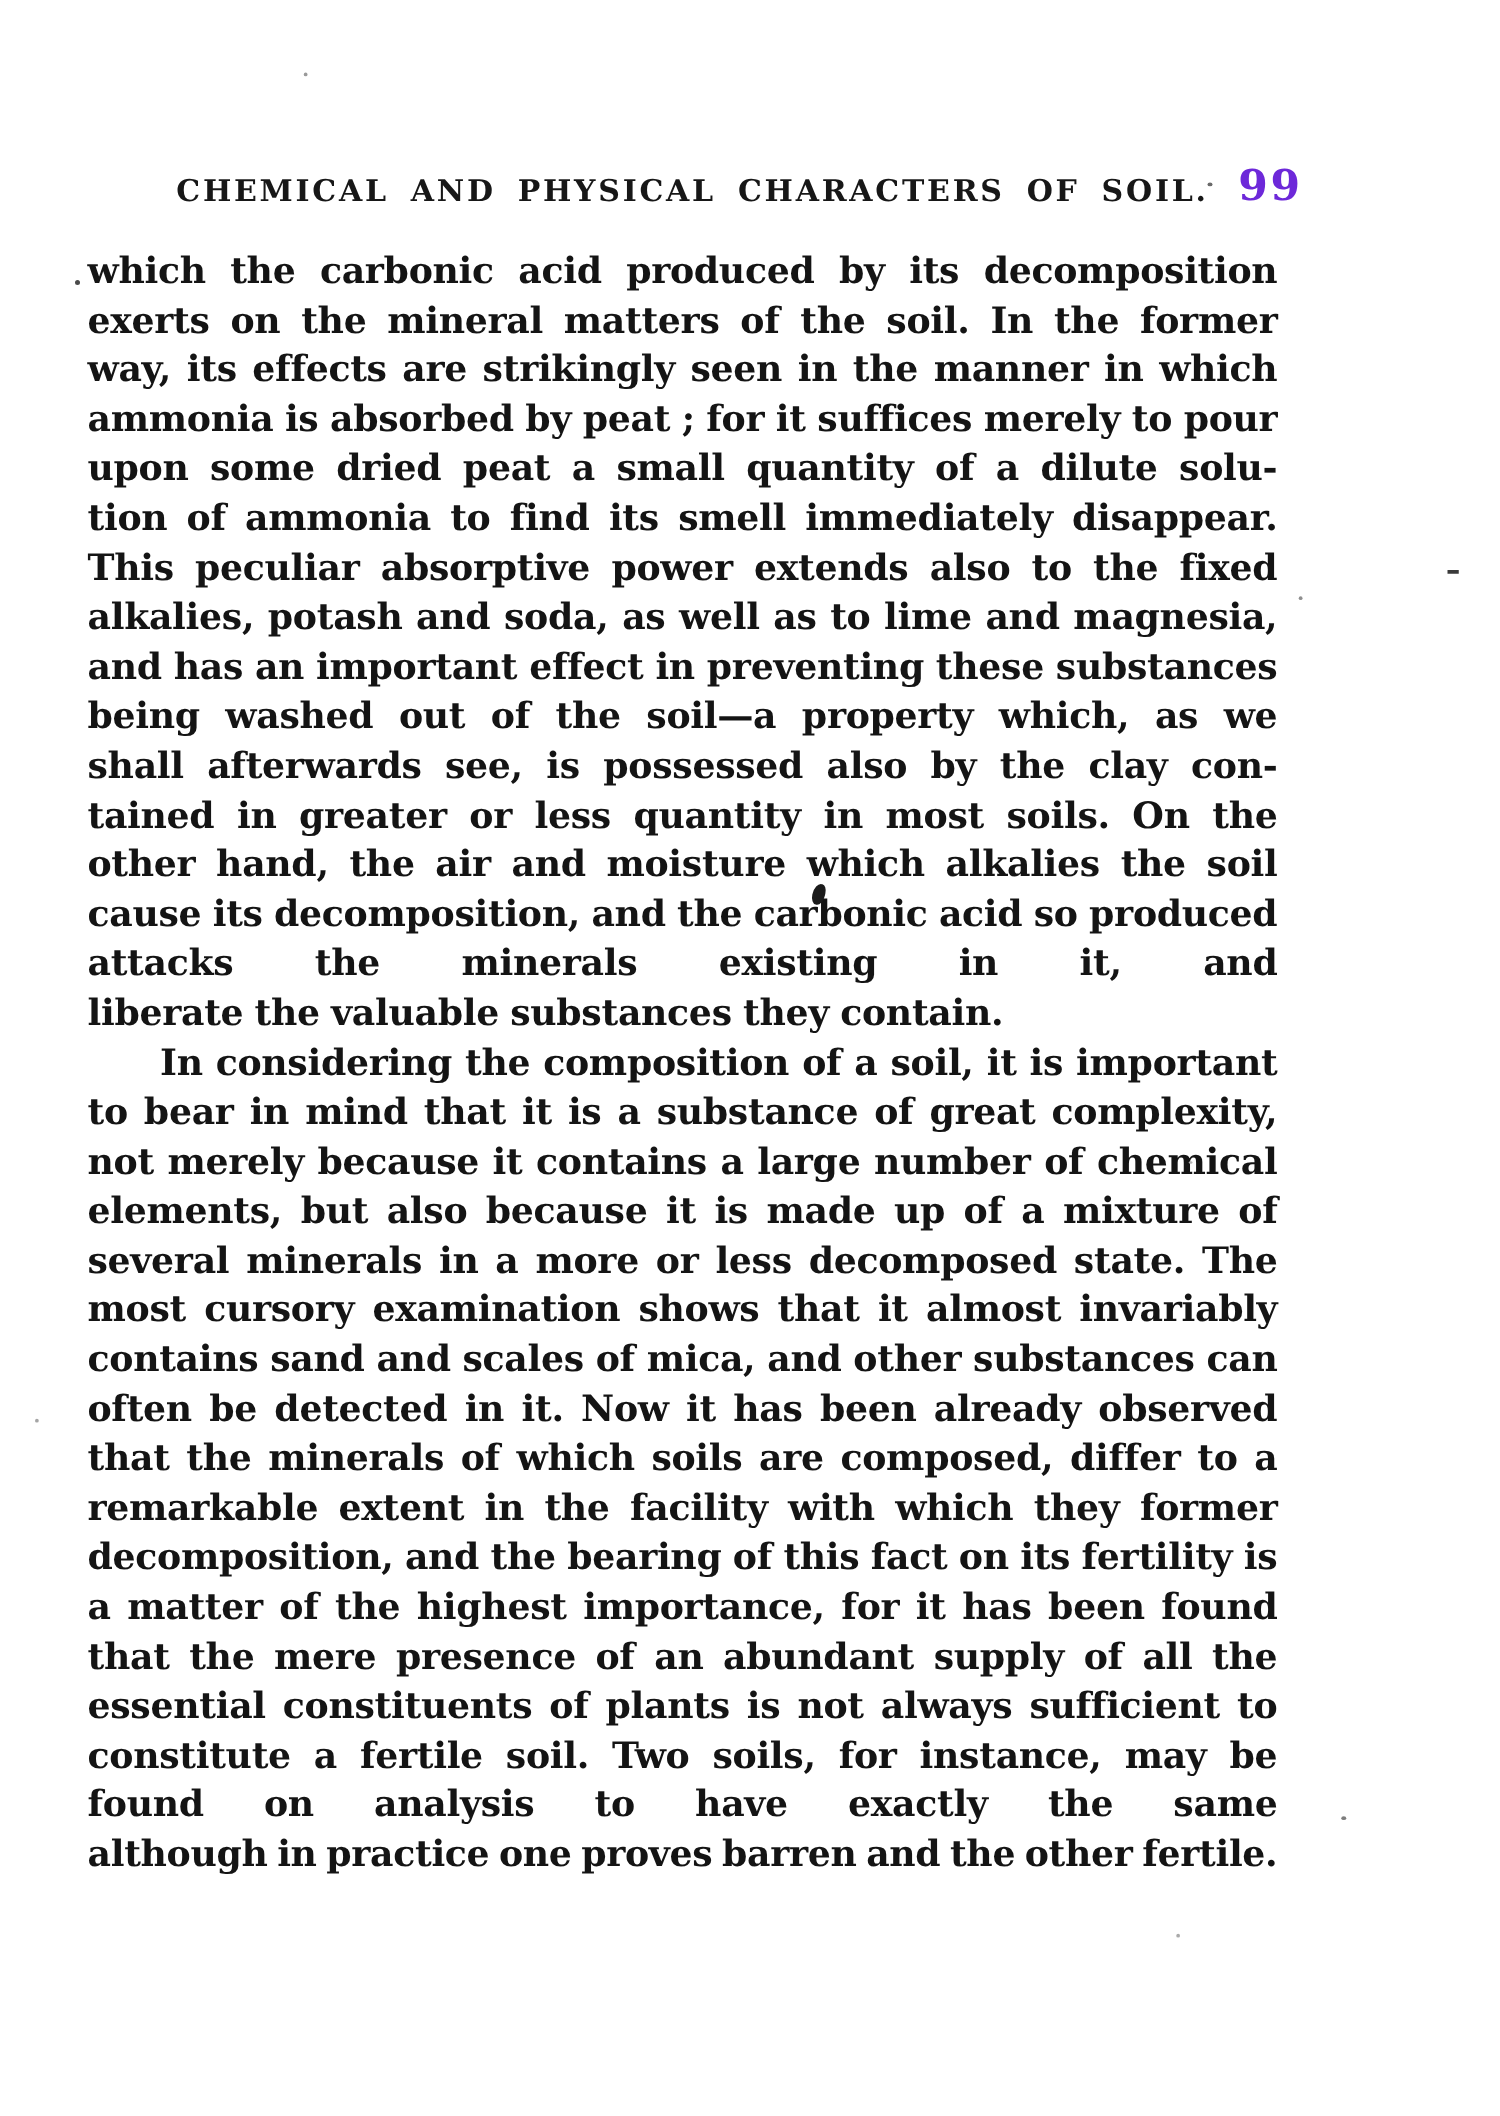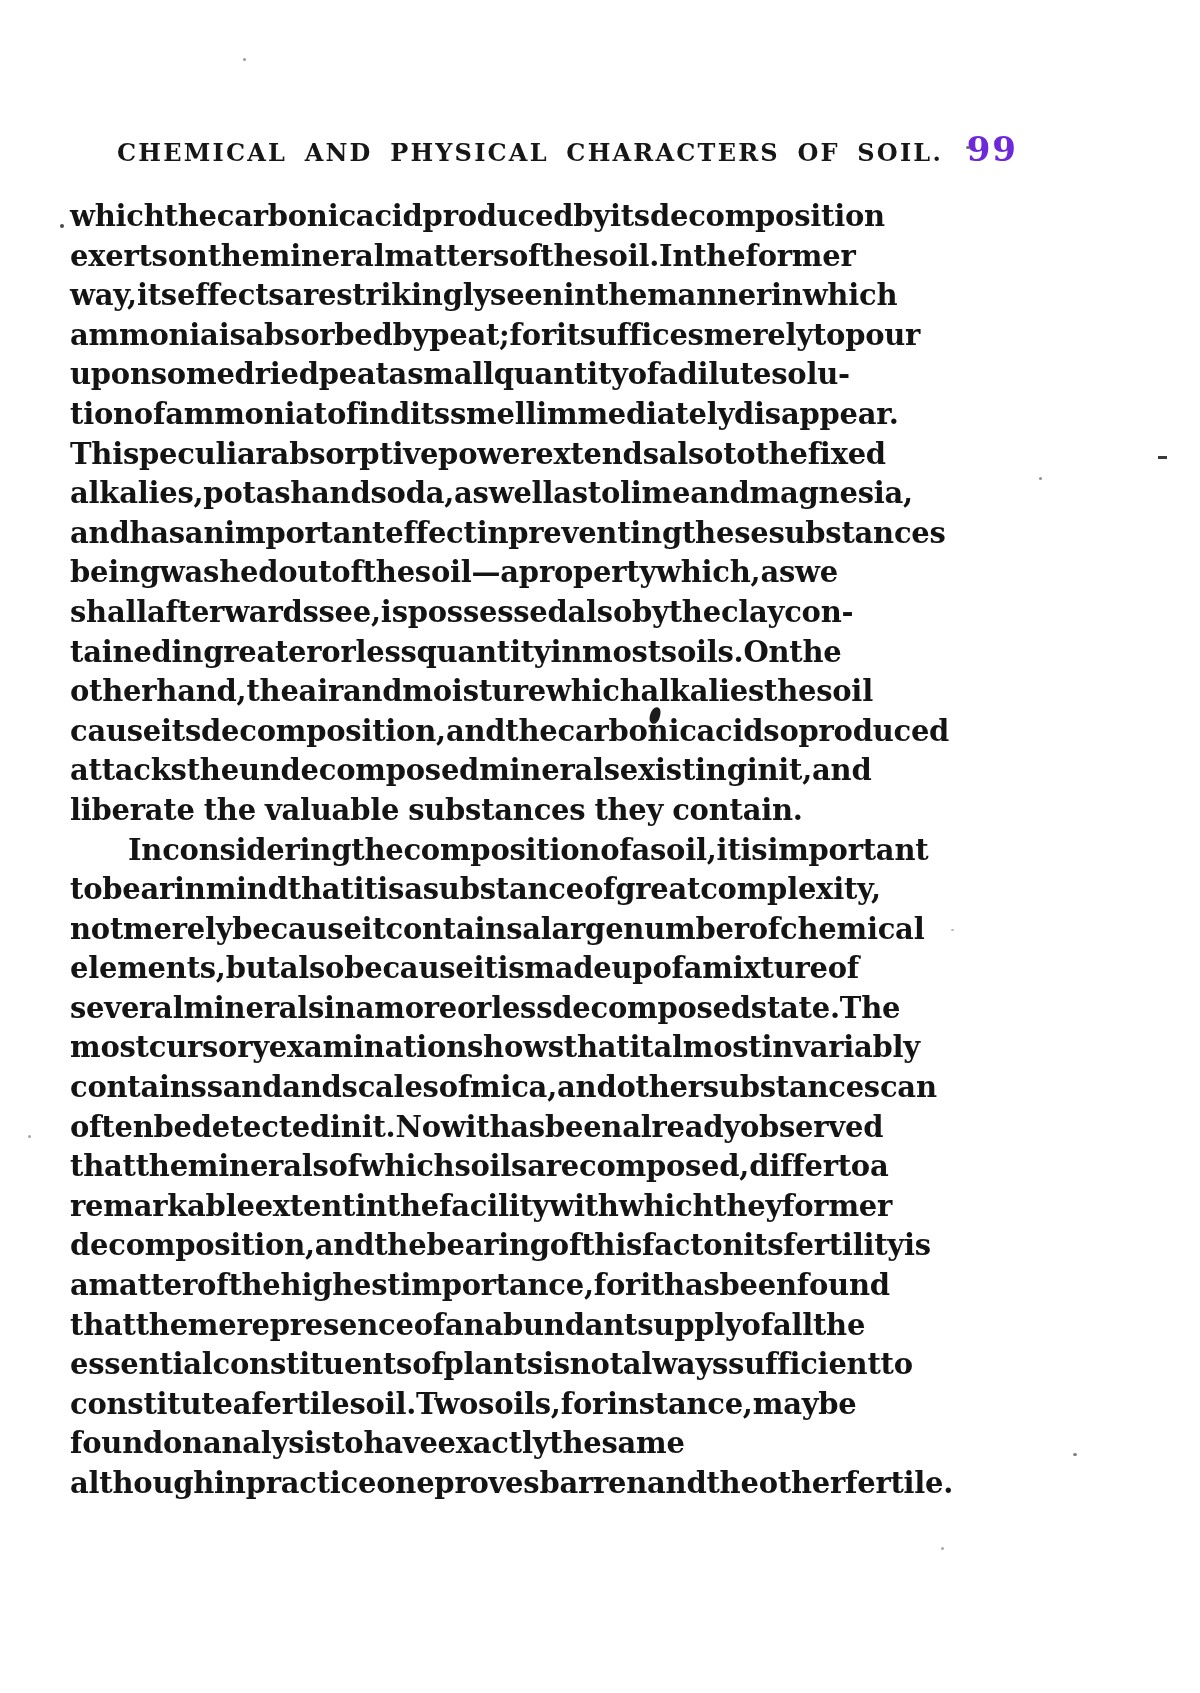--- a/index.html
+++ b/index.html
@@ -2,34 +2,34 @@
 <html><head>
 <meta charset="utf-8">
 <style>
   html,body { margin:0; padding:0; background:#ffffff; }
   .page {
     position:relative; width:1200px; height:1693px;
     background:#ffffff; overflow:hidden;
     font-family:"DejaVu Serif", serif; color:#141414;
   }
   
-  .header { position:absolute; left:54px; top:138px; width:952px; height:36px; }
+  .header { position:absolute; left:78px; top:138px; width:952px; height:36px; }
   .header-title {
     position:absolute; left:50%; transform:translateX(-50%);
     font-size:24px; font-weight:bold; letter-spacing:2.2px; word-spacing:7px;
     white-space:nowrap; color:#171717;
   }
   .page-number {
     position:absolute; right:-12px; top:-9px;
     font-size:34px; font-weight:bold; letter-spacing:2px; color:#6d28d9;
   }
   
   .body-text { position:absolute; left:70px; top:197px; width:952px; }
   .line {
-    display:flex; justify-content:flex-start;
+    display:flex; justify-content:space-between;
     line-height:39.6px; font-size:29px; font-weight:bold;
     letter-spacing:-0.25px; white-space:pre;
   }
   .line.indent { padding-left:58px; }
   .line.ragged { justify-content:flex-start; }
   .line.ragged span { margin-right:9px; }
   
   .speck { position:absolute; background:#555; border-radius:50%; }
   .ink-blot {
     position:absolute; left:650px; top:707px; width:10px; height:17px;
@@ -64,21 +64,21 @@
       <div class="line"><span>upon</span><span>some</span><span>dried</span><span>peat</span><span>a</span><span>small</span><span>quantity</span><span>of</span><span>a</span><span>dilute</span><span>solu-</span></div>
       <div class="line"><span>tion</span><span>of</span><span>ammonia</span><span>to</span><span>find</span><span>its</span><span>smell</span><span>immediately</span><span>disappear.</span></div>
       <div class="line"><span>This</span><span>peculiar</span><span>absorptive</span><span>power</span><span>extends</span><span>also</span><span>to</span><span>the</span><span>fixed</span></div>
       <div class="line"><span>alkalies,</span><span>potash</span><span>and</span><span>soda,</span><span>as</span><span>well</span><span>as</span><span>to</span><span>lime</span><span>and</span><span>magnesia,</span></div>
       <div class="line"><span>and</span><span>has</span><span>an</span><span>important</span><span>effect</span><span>in</span><span>preventing</span><span>these</span><span>substances</span></div>
       <div class="line"><span>being</span><span>washed</span><span>out</span><span>of</span><span>the</span><span>soil—a</span><span>property</span><span>which,</span><span>as</span><span>we</span></div>
       <div class="line"><span>shall</span><span>afterwards</span><span>see,</span><span>is</span><span>possessed</span><span>also</span><span>by</span><span>the</span><span>clay</span><span>con-</span></div>
       <div class="line"><span>tained</span><span>in</span><span>greater</span><span>or</span><span>less</span><span>quantity</span><span>in</span><span>most</span><span>soils.</span><span>On</span><span>the</span></div>
       <div class="line"><span>other</span><span>hand,</span><span>the</span><span>air</span><span>and</span><span>moisture</span><span>which</span><span>alkalies</span><span>the</span><span>soil</span></div>
       <div class="line"><span>cause</span><span>its</span><span>decomposition,</span><span>and</span><span>the</span><span>carbonic</span><span>acid</span><span>so</span><span>produced</span></div>
-      <div class="line"><span>attacks</span><span>the</span><span>undecomposed</span><span>minerals</span><span>existing</span><span>in</span><span>it,</span><span>and</span></div>
+      <div class="line"><span>attacks</span><span>the</span><span>minerals</span><span>existing</span><span>in</span><span>it,</span><span>and</span></div>
       <div class="line ragged"><span>liberate</span><span>the</span><span>valuable</span><span>substances</span><span>they</span><span>contain.</span></div>
       <div class="line indent"><span>In</span><span>considering</span><span>the</span><span>composition</span><span>of</span><span>a</span><span>soil,</span><span>it</span><span>is</span><span>important</span></div>
       <div class="line"><span>to</span><span>bear</span><span>in</span><span>mind</span><span>that</span><span>it</span><span>is</span><span>a</span><span>substance</span><span>of</span><span>great</span><span>complexity,</span></div>
       <div class="line"><span>not</span><span>merely</span><span>because</span><span>it</span><span>contains</span><span>a</span><span>large</span><span>number</span><span>of</span><span>chemical</span></div>
       <div class="line"><span>elements,</span><span>but</span><span>also</span><span>because</span><span>it</span><span>is</span><span>made</span><span>up</span><span>of</span><span>a</span><span>mixture</span><span>of</span></div>
       <div class="line"><span>several</span><span>minerals</span><span>in</span><span>a</span><span>more</span><span>or</span><span>less</span><span>decomposed</span><span>state.</span><span>The</span></div>
       <div class="line"><span>most</span><span>cursory</span><span>examination</span><span>shows</span><span>that</span><span>it</span><span>almost</span><span>invariably</span></div>
       <div class="line"><span>contains</span><span>sand</span><span>and</span><span>scales</span><span>of</span><span>mica,</span><span>and</span><span>other</span><span>substances</span><span>can</span></div>
       <div class="line"><span>often</span><span>be</span><span>detected</span><span>in</span><span>it.</span><span>Now</span><span>it</span><span>has</span><span>been</span><span>already</span><span>observed</span></div>
       <div class="line"><span>that</span><span>the</span><span>minerals</span><span>of</span><span>which</span><span>soils</span><span>are</span><span>composed,</span><span>differ</span><span>to</span><span>a</span></div>

